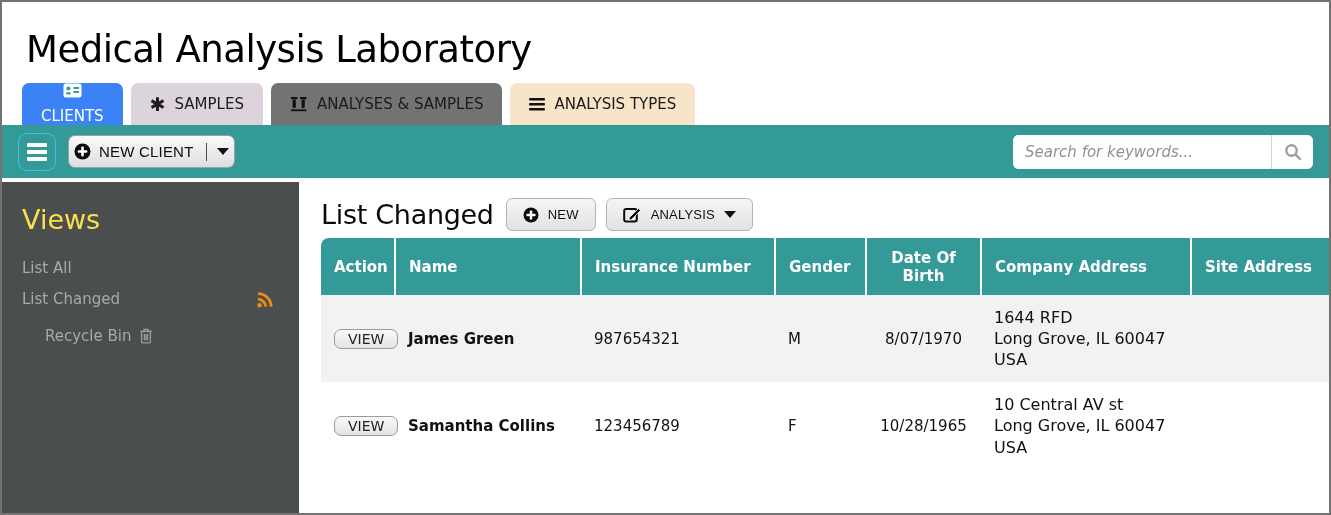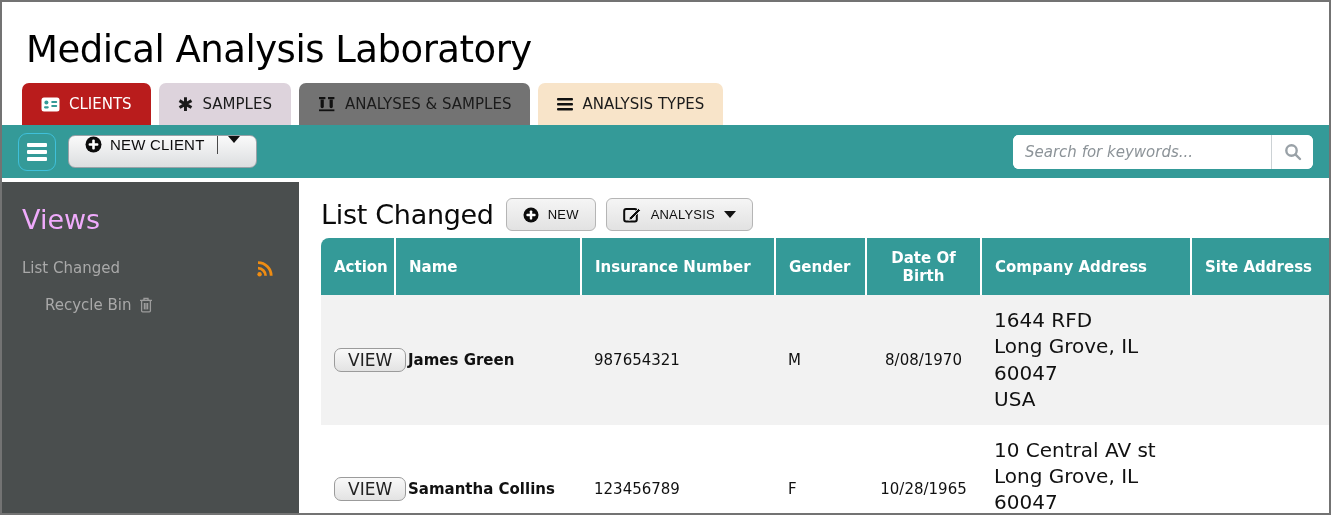--- a/index.html
+++ b/index.html
@@ -26,21 +26,21 @@
   
   .tabs { display: flex; gap: 8px; margin-left: 20px; height: 42px; }
   .tab {
     display: flex; align-items: center; gap: 9px;
     padding: 0 19px;
     border-radius: 7px 7px 0 0;
     font-size: 15px; color: #1b1b1b;
     cursor: pointer; white-space: nowrap;
   }
   .tab .ticon { display:flex; align-items:center; }
-  .tab-clients  { background: #b91c1c; color: #fff; }
+  .tab-clients  { background: #3b82f6; color: #fff; flex-direction: column; }
   .tab-samples  { background: #ddd3dc; }
   .tab-analyses { background: #737373; }
   .tab-types    { background: #f8e4c9; }
   .tab-staff    { background: #d9daf3; }
   .asterisk-glyph { font-size: 19px; line-height: 1; font-weight: bold; }
   
   .toolbar {
     height: 53px; background: #349a98;
     display: flex; align-items: center;
     padding: 0 16px;
@@ -49,22 +49,22 @@
     width: 38px; height: 38px;
     border: 1px solid #3fc0da; border-radius: 9px;
     background: transparent;
     display: flex; flex-direction: column; justify-content: center; align-items: center; gap: 3px;
     cursor: pointer;
   }
   .hamburger-btn span { display:block; width: 20px; height: 4px; background: #fff; border-radius: 1px; }
   .new-client-btn {
     margin-left: 12px;
     height: 33px;
-    display: flex; gap: 8px;
-    padding: 0 16px;
+    display: flex; align-items: center; gap: 8px;
+    padding: 0 5px;
     background: linear-gradient(#fafafa, #dcdee0);
     border: 1px solid #9aa2a8; border-radius: 7px;
     font-size: 15px; font-weight: 500; color: #0d0d0d;
     letter-spacing: .2px; cursor: pointer;
   }
   .btn-sep { width: 1px; height: 18px; background: #4a4a4a; margin: 0 2px 0 4px; }
   .caret-down {
     width: 0; height: 0; display:inline-block;
     border-left: 6px solid transparent; border-right: 6px solid transparent;
     border-top: 7px solid #111;
@@ -86,21 +86,21 @@
     border-left: 1px solid #ccd2d5;
     display: flex; align-items: center; justify-content: center;
     cursor: pointer;
   }
   
   .content { display: flex; margin-top: 4px; height: 454px; align-items: stretch; }
   .sidebar {
     width: 297px; background: #4a4e4e; flex-shrink: 0;
     padding: 22px 20px 0 20px; color: #a9a9a9;
   }
-  .sidebar-heading { color: #f0abfc; font-size: 27px; font-weight: 500; margin-bottom: 24px; }
+  .sidebar-heading { color: #fde047; font-size: 27px; font-weight: 500; margin-bottom: 24px; }
   .sidebar-item {
     display: flex; align-items: center; justify-content: space-between;
     font-size: 15px; margin-bottom: 13px; max-width: 252px;
     cursor: pointer;
   }
   .sidebar-item .label-wrap { display: flex; align-items: center; gap: 8px; }
   .sidebar-item.recycle { margin-top: 19px; margin-left: 23px; }
   
   .main { flex: 1; padding: 16px 0 0 22px; overflow: hidden; }
   .main-header { display: flex; align-items: center; gap: 10px; margin-bottom: 7px; }
@@ -125,26 +125,26 @@
   thead th + th { border-left: 2px solid #fff; }
   thead th:first-child { border-radius: 8px 0 0 0; }
   th.col-dob, td.col-dob { text-align: center; }
   tbody tr.alt td { background: #f2f2f2; }
   tbody td {
     font-size: 15px; color: #111;
     padding: 12px 13px; vertical-align: middle;
     height: 63px;
   }
   td.col-name { font-weight: bold; }
-  td.col-caddr { white-space: pre-line; line-height: 1.32; font-size: 20px; }
+  td.col-caddr { white-space: pre-line; line-height: 1.32; font-size: 16px; }
   .view-btn {
     padding: 1px 13px;
     background: linear-gradient(#f9f9f9, #e3e3e3);
     border: 1px solid #9b9b9b; border-radius: 7px;
-    font-size: 17px; color: #222; font-family: inherit;
+    font-size: 14px; color: #222; font-family: inherit;
     cursor: pointer;
   }
   svg { display: block; }
 </style>
 </head>
 <body>
 
 <div class="window">
 
   <h1 class="page-title">Medical Analysis Laboratory</h1>
@@ -221,20 +221,25 @@
       </button>
     </div>
   </div>
 
   <div class="content">
 
     <div class="sidebar">
       <div class="sidebar-heading">Views</div>
       <div class="sidebar-item">
         <span class="label-wrap">
+            <span>List All</span>
+          </span>
+      </div>
+      <div class="sidebar-item">
+        <span class="label-wrap">
             <span>List Changed</span>
           </span>
         <span>
           <svg width="17" height="17" viewBox="0 0 17 17">
               <circle cx="2.6" cy="14.2" r="2.2" fill="#ef8c12"></circle>
               <path d="M1 8.2 A 7.6 7.6 0 0 1 8.6 15.8" fill="none" stroke="#ef8c12" stroke-width="2.8"></path>
               <path d="M1 2.6 A 13.2 13.2 0 0 1 14.2 15.8" fill="none" stroke="#ef8c12" stroke-width="2.8"></path>
             </svg>
         </span>
       </div>
@@ -302,21 +307,21 @@
           </tr>
         </thead>
         <tbody>
           <tr class="alt">
             <td>
               <button class="view-btn">VIEW</button>
             </td>
             <td class="col-name">James Green</td>
             <td>987654321</td>
             <td>M</td>
-            <td class="col-dob">8/08/1970</td>
+            <td class="col-dob">8/07/1970</td>
             <td class="col-caddr">1644 RFD
 Long Grove, IL 60047
 USA</td>
             <td></td>
           </tr>
           <tr>
             <td>
               <button class="view-btn">VIEW</button>
             </td>
             <td class="col-name">Samantha Collins</td>

